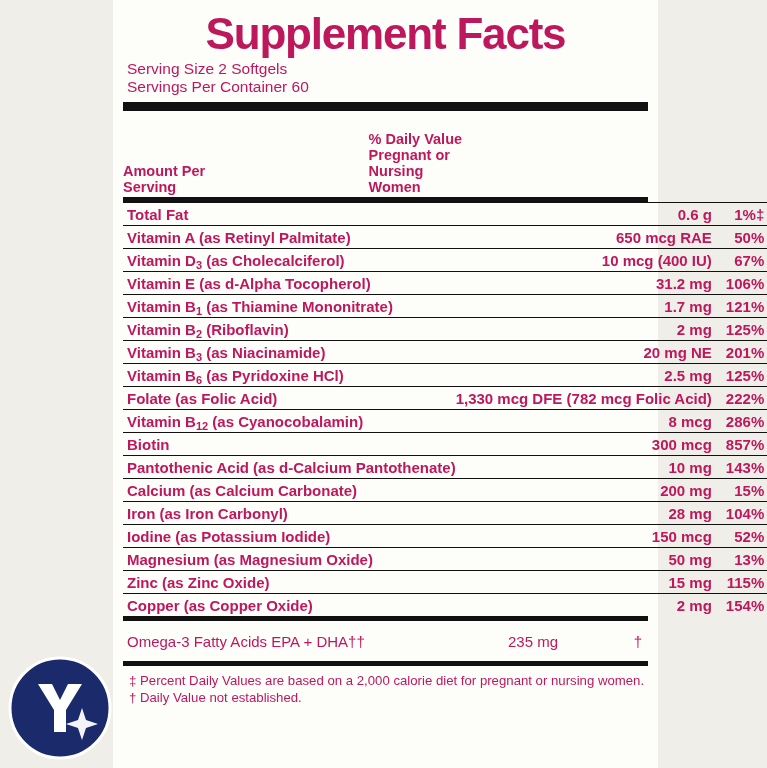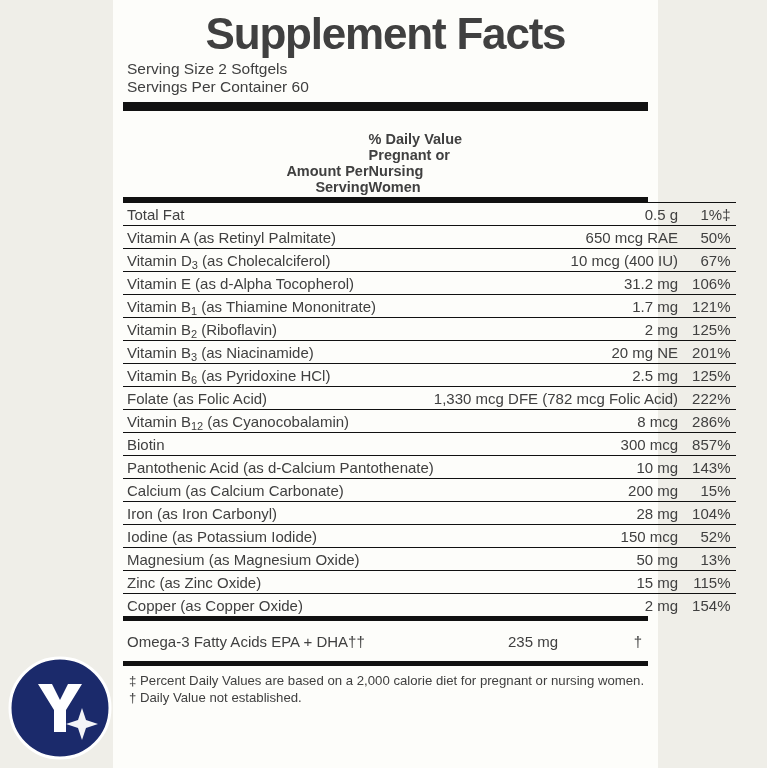--- a/index.html
+++ b/index.html
@@ -23,21 +23,21 @@
     background: #fdfdfa;
   }
   #label {
     position: absolute;
     left: 0;
     top: 0;
     width: 545px;
     height: 644px;
     box-sizing: border-box;
     padding: 6px 10px 0 10px;
-    color: #404040;
+    color: #be185d;
   }
   .title {
     font-weight: bold;
     font-size: 44px;
     line-height: 48px;
     letter-spacing: -1.2px;
     text-align: center;
     margin: 4px 0 2px 0;
     white-space: nowrap;
   }
@@ -76,29 +76,30 @@
     padding-right: 14px !important;
   }
   .col-dv {
     text-align: right;
     white-space: nowrap;
     width: 70px;
     padding-right: 6px !important;
   }
   tr.sep td {
     border-top: 1.5px solid #111;
+    font-weight: bold;
   }
   .headrow {
     height: 86px;
   }
   .head-amt {
     font-size: 14.5px;
     font-weight: bold;
     line-height: 16px;
-    text-align: right;
+    text-align: left;
     padding-right: 14px;
     vertical-align: bottom;
   }
   .head-dv {
     font-size: 14.5px;
     font-weight: bold;
     line-height: 16px;
     text-align: left;
     padding-right: 6px;
     vertical-align: bottom;
@@ -156,21 +157,21 @@
         </tr>
       </tbody>
     </table>
 
     <div class="rule-med"></div>
 
     <table class="facts">
       <tbody id="rows-body">
           <tr class="sep">
             <td class="col-name">Total Fat</td>
-            <td class="col-amt">0.5 g</td>
+            <td class="col-amt">0.6 g</td>
             <td class="col-dv">1%‡</td>
           </tr>
           <tr class="sep">
             <td class="col-name">Vitamin A  (as Retinyl Palmitate)</td>
             <td class="col-amt">650 mcg RAE</td>
             <td class="col-dv">50%</td>
           </tr>
           <tr class="sep">
             <td class="col-name">Vitamin D<sub>3</sub> (as Cholecalciferol)</td>
             <td class="col-amt">10 mcg (400 IU)</td>

